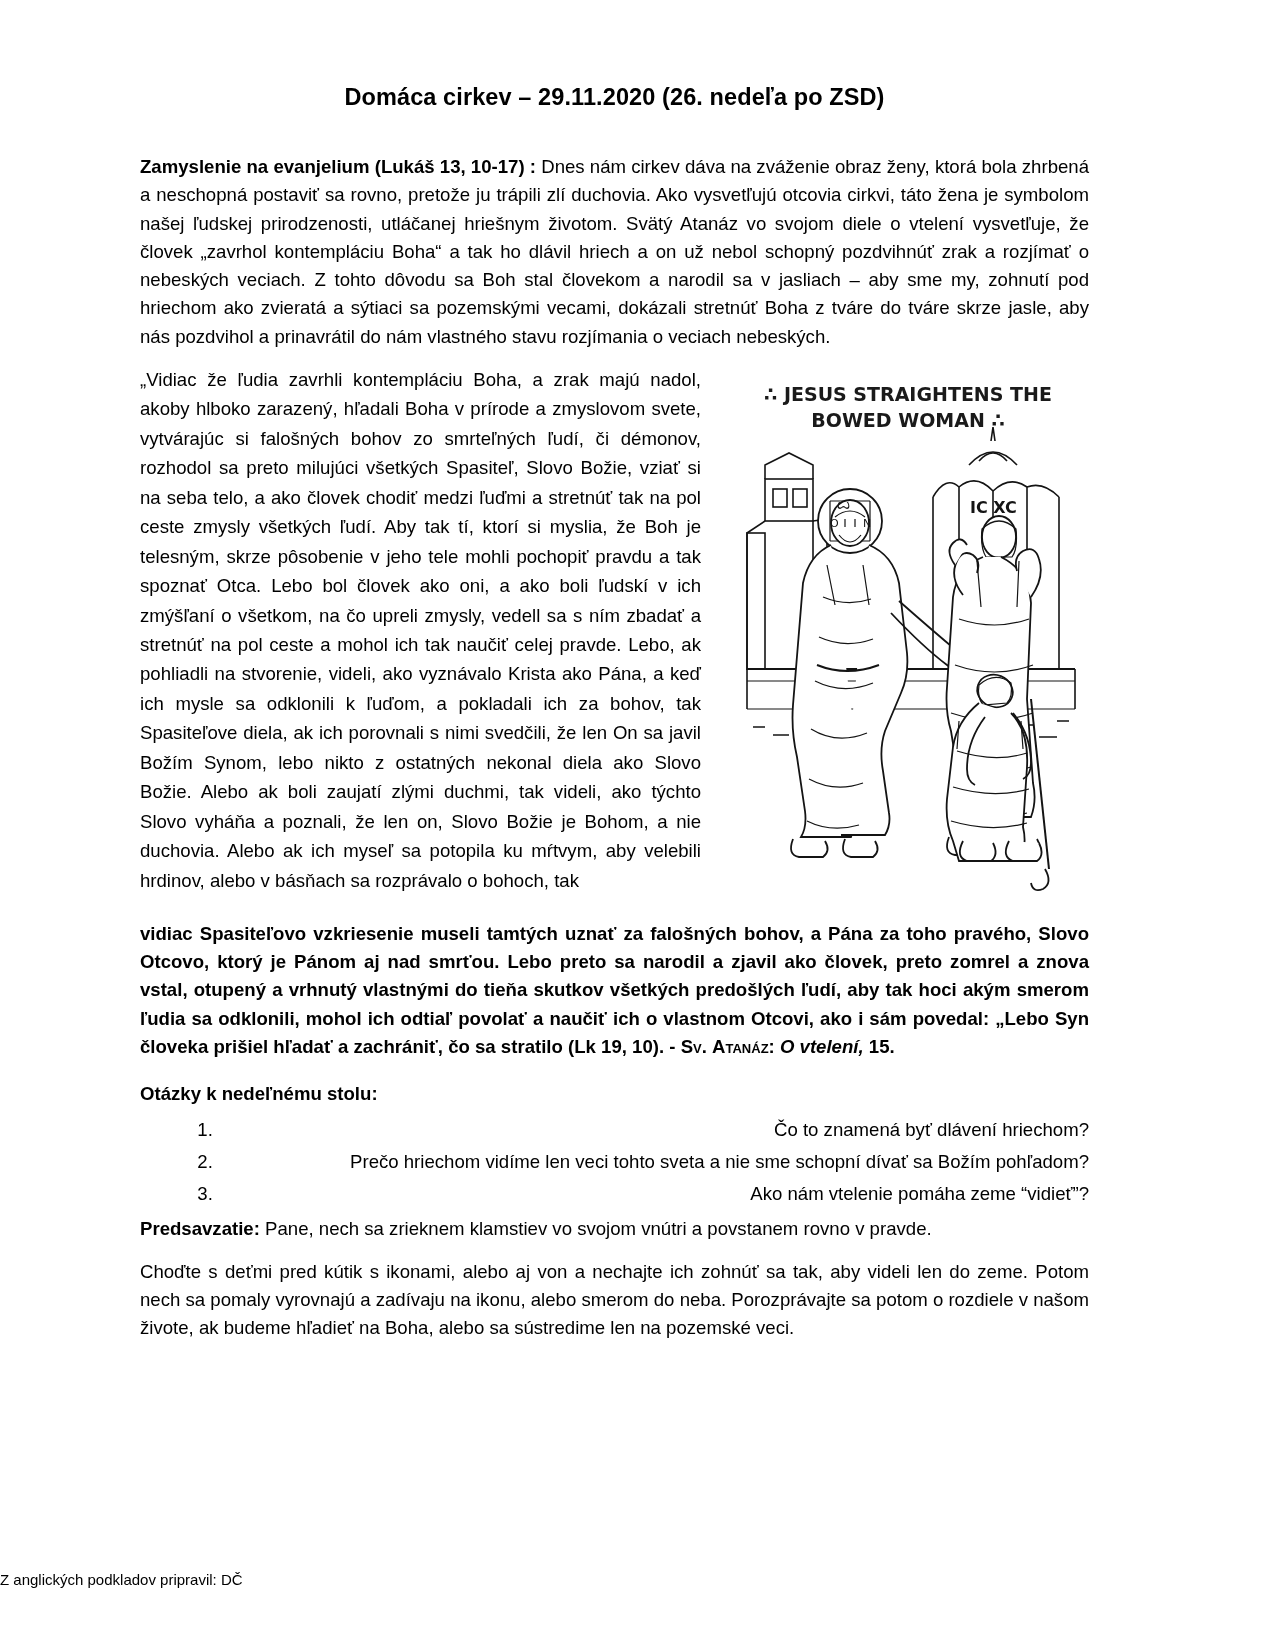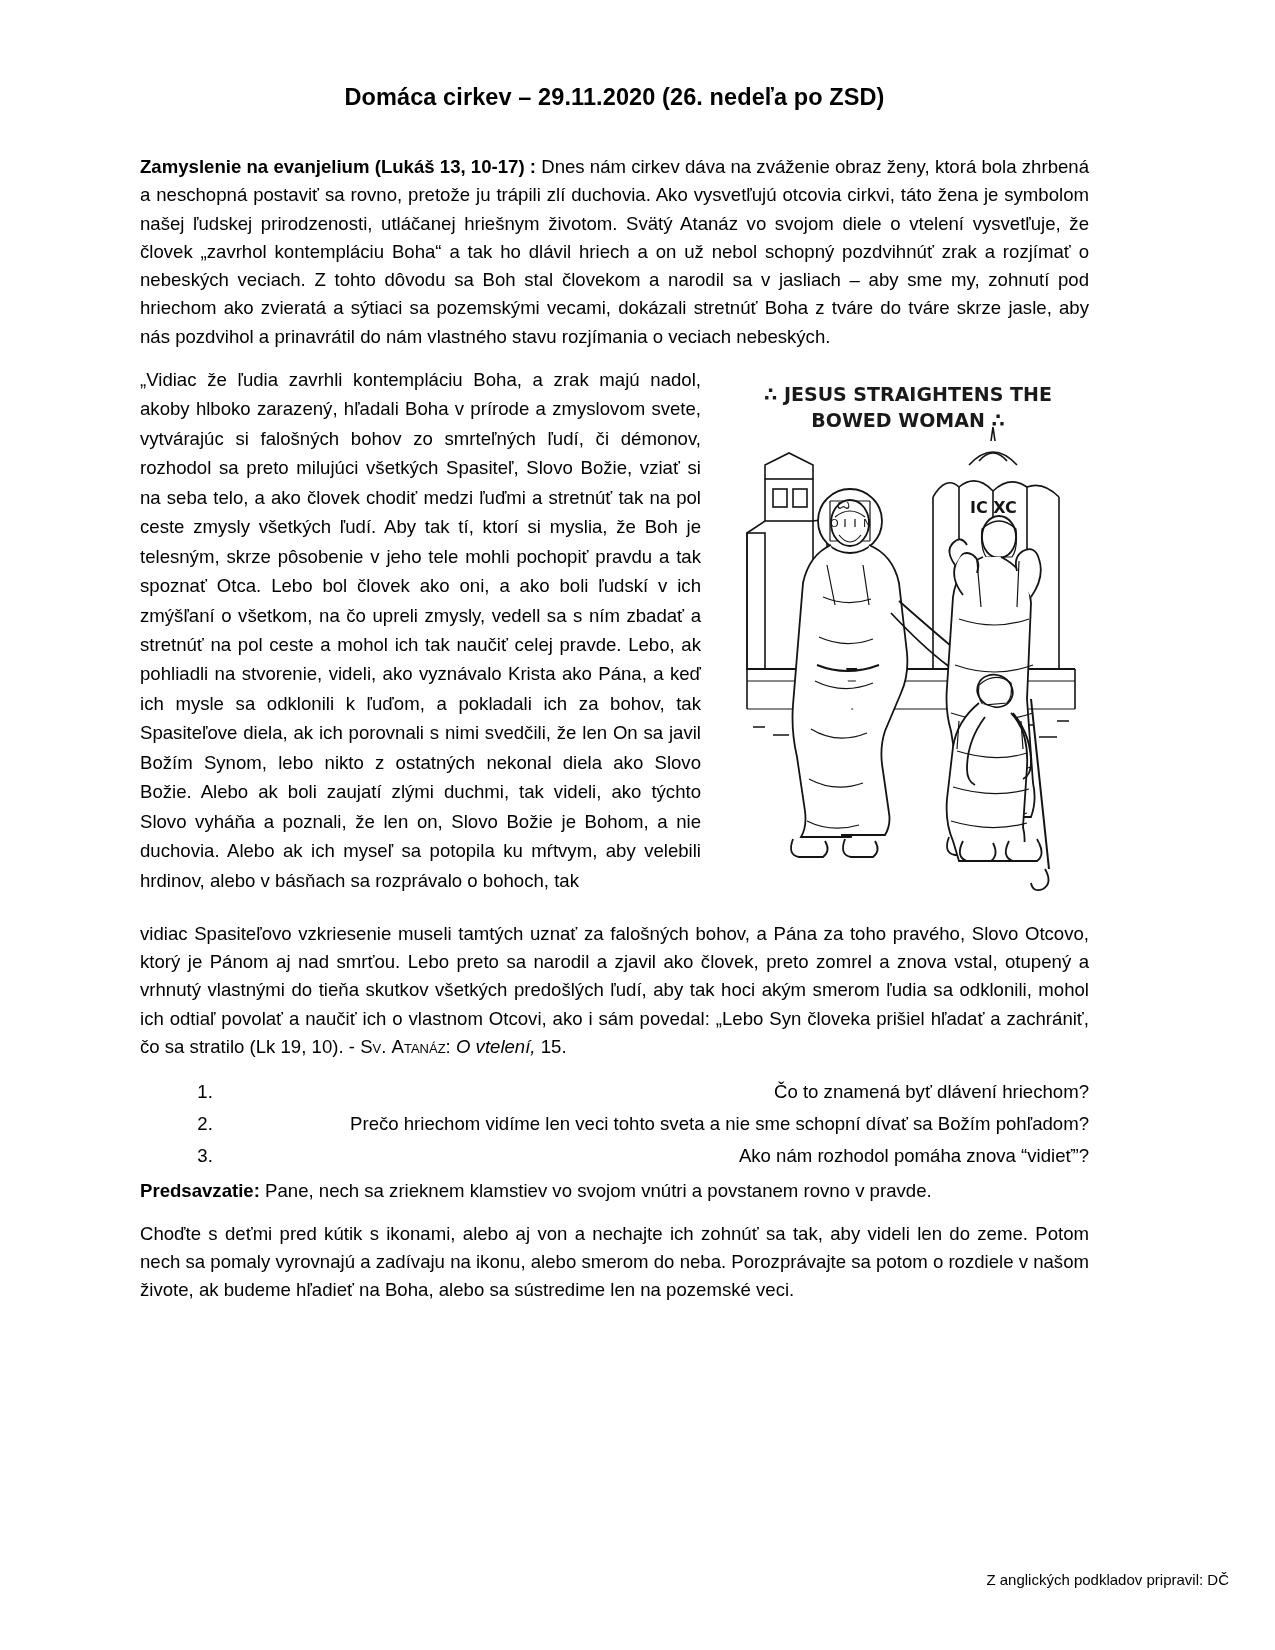--- a/index.html
+++ b/index.html
@@ -59,20 +59,21 @@
     font-size: 18.6px;
     line-height: 1.585;
     text-align: justify;
     margin: 0 0 20px 0;
   }
   .after-figure {
     font-size: 18.6px;
     line-height: 1.52;
     text-align: justify;
     margin: 0 0 16px 0;
+    font-weight: bold;
   }
   .smallcaps {
     font-variant: small-caps;
   }
   .italic {
     font-style: italic;
   }
   h2.section-head {
     font-size: 18.6px;
     font-weight: bold;
@@ -87,21 +88,21 @@
   ol.questions li {
     padding-left: 12px;
     margin-bottom: 2px;
     text-align: right;
   }
   .footer-note {
     position: absolute;
     left: 0;
     right: 0;
     bottom: 62px;
-    text-align: right;
+    text-align: left;
     font-size: 15px;
   }
   .clearfix::after {
     content: "";
     display: block;
     clear: both;
   }
   .ico-title {
     font-family: "DejaVu Sans", sans-serif;
   }
@@ -245,24 +246,25 @@
           <text x="136" y="158" font-size="11" fill="#141414" font-family="'DejaVu Sans', sans-serif">Ν</text>
         </svg>
       </div>
     </div>
 
     <p class="wrap-par">„Vidiac že ľudia zavrhli kontempláciu Boha, a zrak majú nadol, akoby hlboko zarazený, hľadali Boha v prírode a zmyslovom svete, vytvárajúc si falošných bohov zo smrteľných ľudí, či démonov, rozhodol sa preto milujúci všetkých Spasiteľ, Slovo Božie, vziať si na seba telo, a ako človek chodiť medzi ľuďmi a stretnúť tak na pol ceste zmysly všetkých ľudí. Aby tak tí, ktorí si myslia, že Boh je telesným, skrze pôsobenie v jeho tele mohli pochopiť pravdu a tak spoznať Otca. Lebo bol človek ako oni, a ako boli ľudskí v ich zmýšľaní o všetkom, na čo upreli zmysly, vedell sa s ním zbadať a stretnúť na pol ceste a mohol ich tak naučiť celej pravde. Lebo, ak pohliadli na stvorenie, videli, ako vyznávalo Krista ako Pána, a keď ich mysle sa odklonili k ľuďom, a pokladali ich za bohov, tak Spasiteľove diela, ak ich porovnali s nimi svedčili, že len On sa javil Božím Synom, lebo nikto z ostatných nekonal diela ako Slovo Božie. Alebo ak boli zaujatí zlými duchmi, tak videli, ako týchto Slovo vyháňa a poznali, že len on, Slovo Božie je Bohom, a nie duchovia. Alebo ak ich myseľ sa potopila ku mŕtvym, aby velebili hrdinov, alebo v básňach sa rozprávalo o bohoch, tak </p>
   </div>
 
   <p class="after-figure"><span>vidiac Spasiteľovo vzkriesenie museli tamtých uznať za falošných bohov, a Pána za toho pravého, Slovo Otcovo, ktorý je Pánom aj nad smrťou. Lebo preto sa narodil a zjavil ako človek, preto zomrel a znova vstal, otupený a vrhnutý vlastnými do tieňa skutkov všetkých predošlých ľudí, aby tak hoci akým smerom ľudia sa odklonili, mohol ich odtiaľ povolať a naučiť ich o vlastnom Otcovi, ako i sám povedal: „Lebo Syn človeka prišiel hľadať a zachrániť, čo sa stratilo (Lk 19, 10). - </span><span class="smallcaps">Sv.</span><span>&nbsp;</span><span class="smallcaps">Atanáz</span><span>: </span><span class="italic">O vtelení,</span><span> 15.</span></p>
 
+  <h2 class="section-head">Otázky k nedeľnému stolu:</h2>
   <ol class="questions">
     <li>Čo to znamená byť dlávení hriechom?</li>
     <li>Prečo hriechom vidíme len veci tohto sveta a nie sme schopní dívať sa Božím pohľadom?</li>
-    <li>Ako nám rozhodol pomáha znova “vidieť”?</li>
+    <li>Ako nám vtelenie pomáha zeme “vidieť”?</li>
   </ol>
 
   <p class="body-par"><span class="lead-label">Predsavzatie:</span><span> Pane, nech sa zrieknem klamstiev vo svojom vnútri a povstanem rovno v pravde.</span></p>
 
   <p class="body-par">Choďte s deťmi pred kútik s ikonami, alebo aj von a nechajte ich zohnúť sa tak, aby videli len do zeme. Potom nech sa pomaly vyrovnajú a zadívaju na ikonu, alebo smerom do neba. Porozprávajte sa potom o rozdiele v našom živote, ak budeme hľadieť na Boha, alebo sa sústredime len na pozemské veci.</p>
 
   <div class="footer-note">Z anglických podkladov pripravil: DČ</div>
 
 </div>
 

